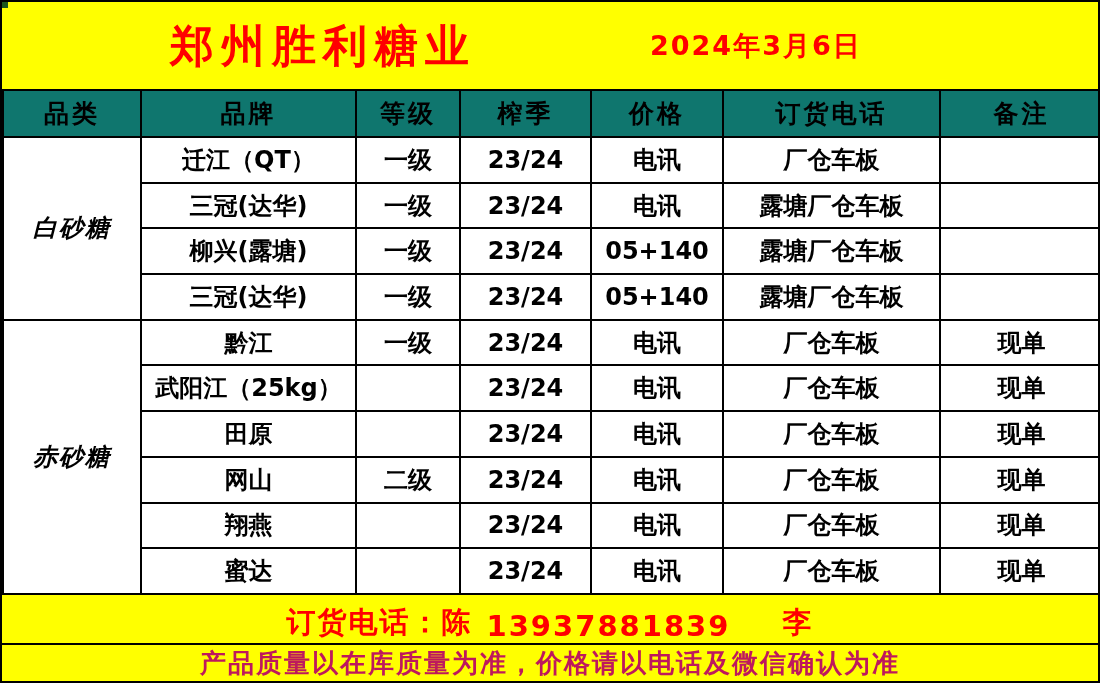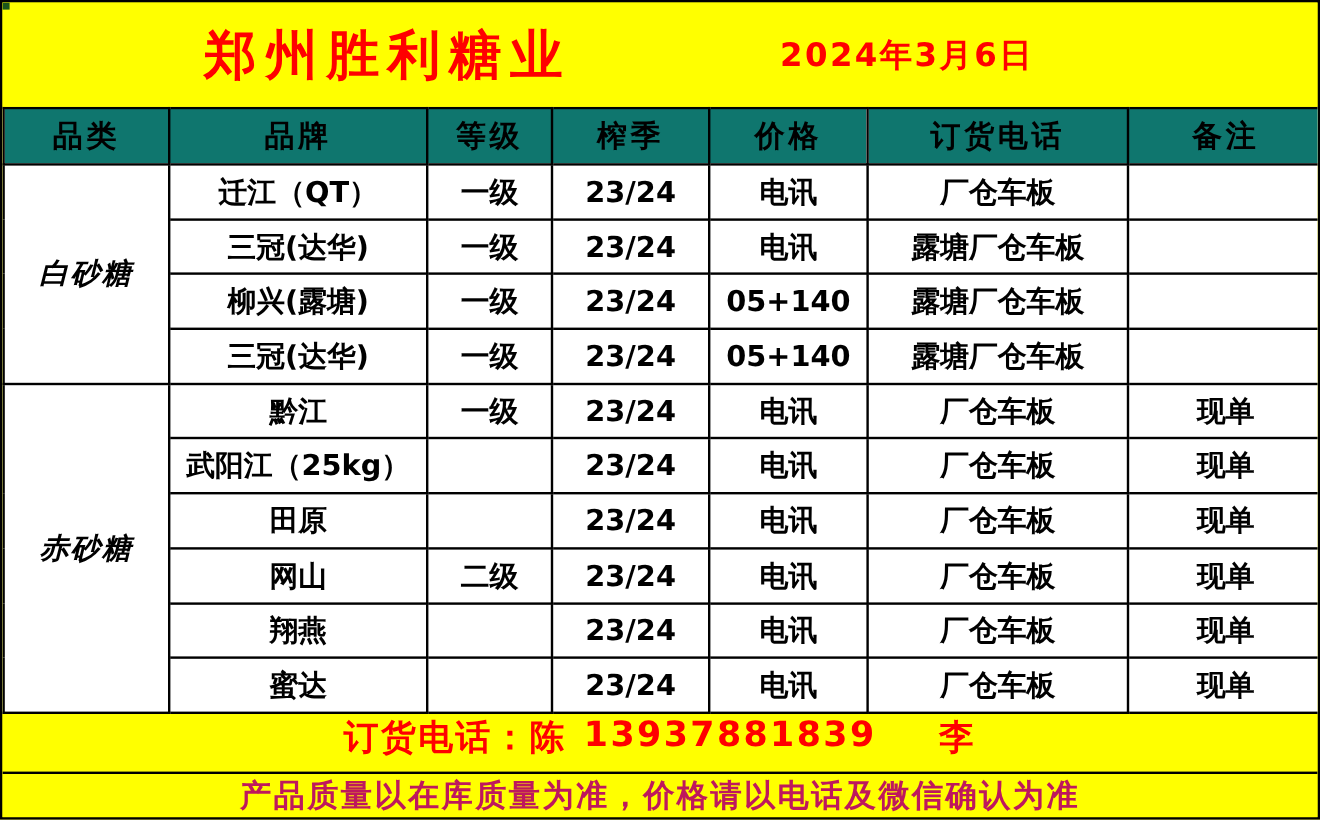--- a/index.html
+++ b/index.html
@@ -62,21 +62,21 @@
   .quote-table tbody td {
     font-size: 24px;
     color: #000;
   }
   .cat-cell { font-size: 27px; letter-spacing: 2px; font-style: italic; }
   .red-text { color: #FF0000; }
   
   .footer-phone {
     height: 48px; flex: 0 0 48px;
     background: #FFFF00;
-    display: flex; align-items: flex-start; justify-content: center;
+    display: flex; align-items: flex-end; justify-content: center;
     color: #FF0000; font-size: 29px; letter-spacing: 2px;
     white-space: nowrap;
   }
   .footer-phone .gap-sm { margin-left: 14px; }
   .footer-phone .gap-lg { margin-left: 52px; }
   .footer-note {
     flex: 1 1 auto;
     background: #FFFF00;
     border-top: 2px solid #000;
     display: flex; align-items: center; justify-content: center;

